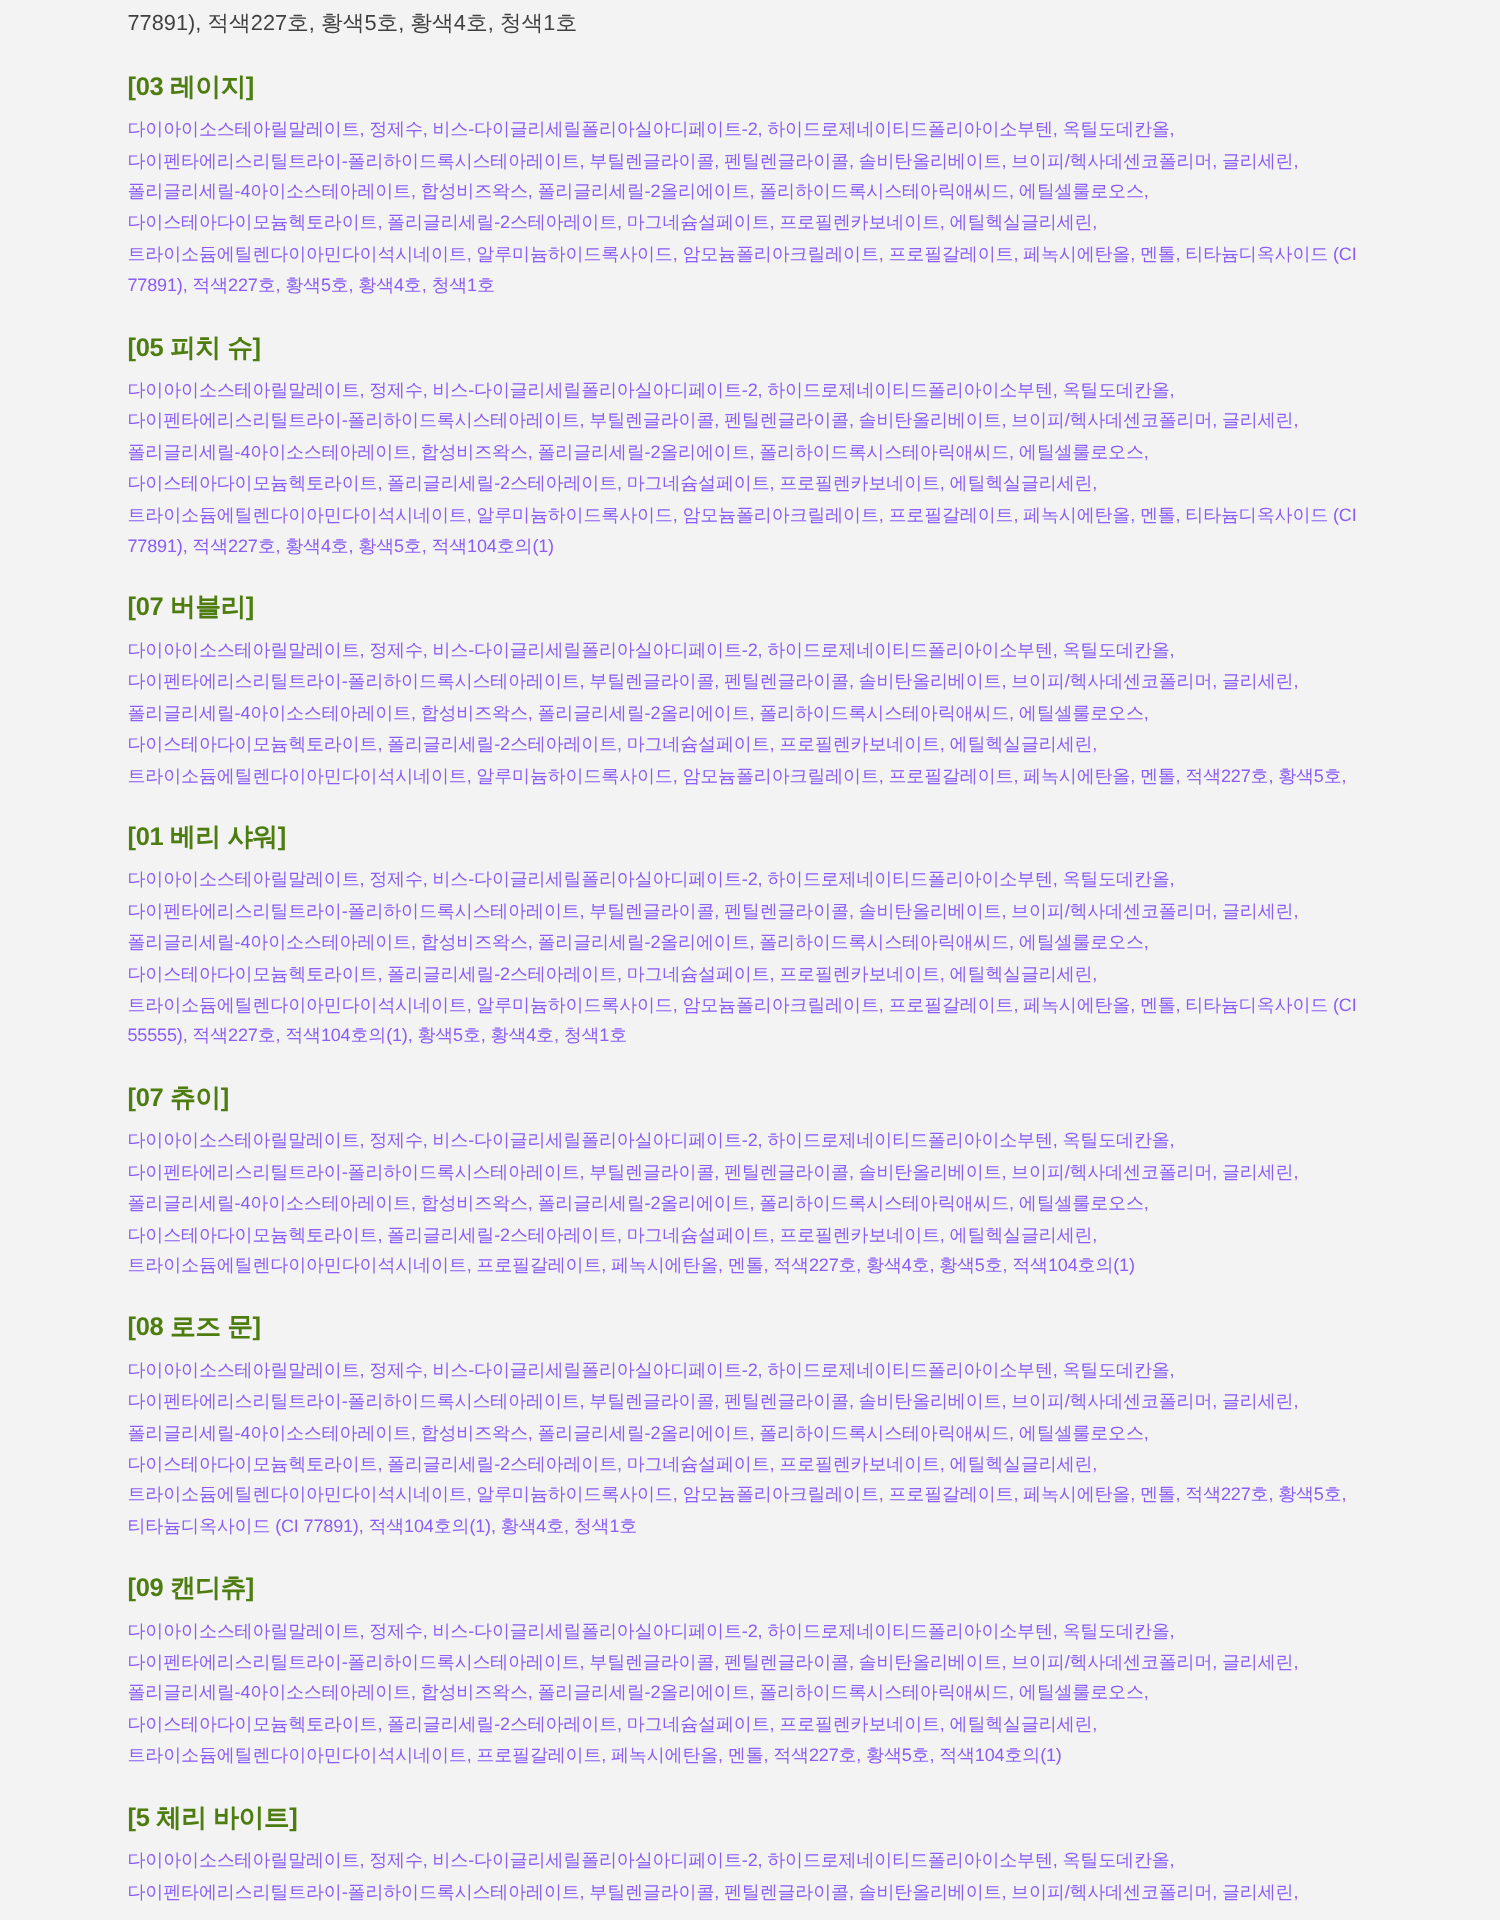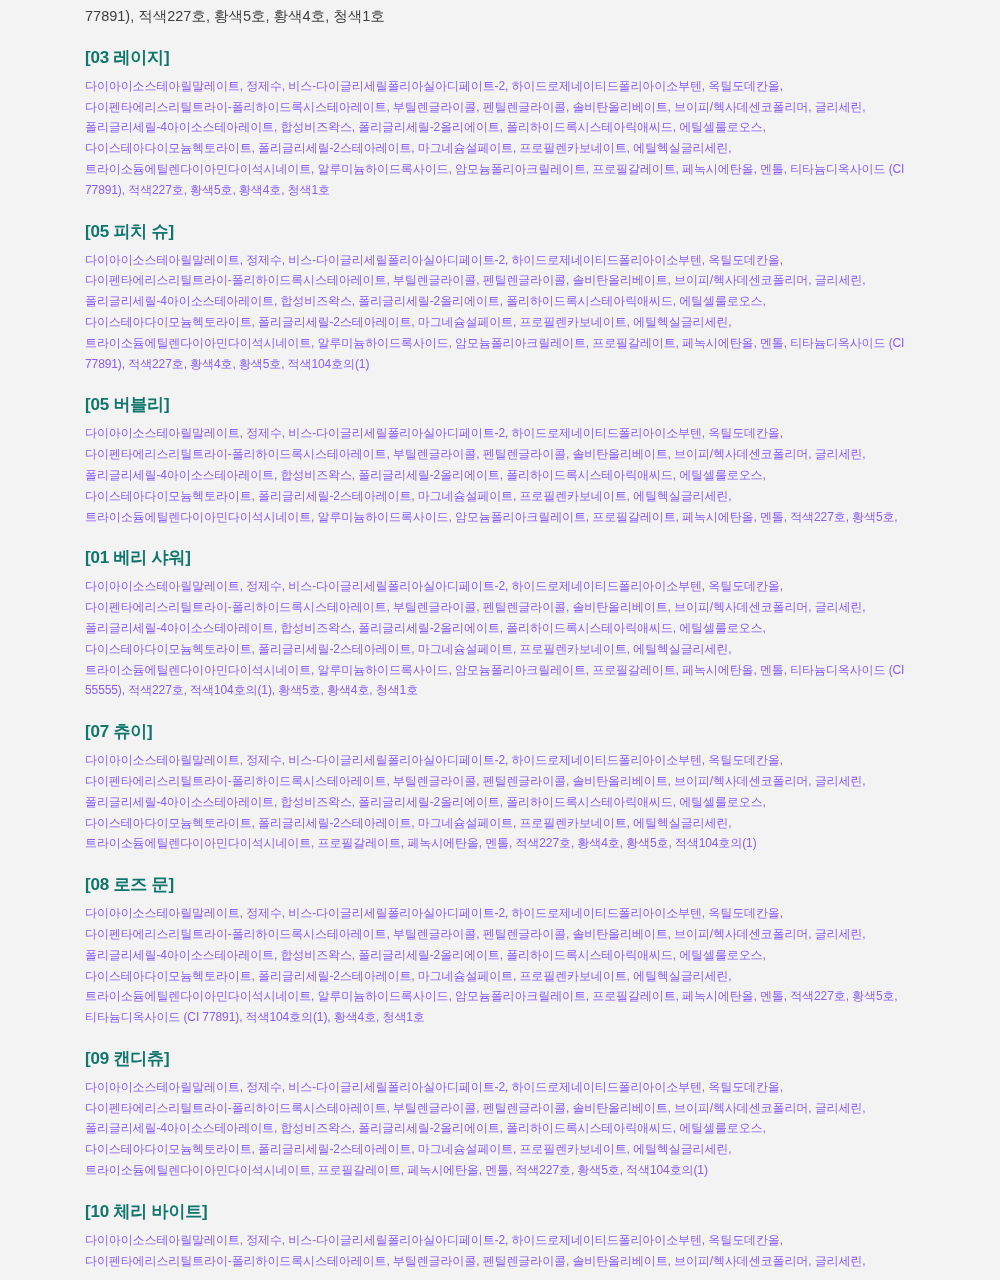--- a/index.html
+++ b/index.html
@@ -25,21 +25,21 @@
     white-space: nowrap;
   }
   .section {
     margin: 0;
   }
   .section-heading {
     margin: 20px 0 7px 0;
     font-size: 17px;
     line-height: 22px;
     font-weight: bold;
-    color: #0f766e;
+    color: #4d7c0f;
     letter-spacing: -0.2px;
   }
   .ingredient-line {
     font-size: 12px;
     line-height: 20.8px;
     color: #8b5cf6;
     white-space: nowrap;
     letter-spacing: -0.1px;
   }
 </style>
@@ -67,21 +67,21 @@
           <div class="ingredient-line">다이아이소스테아릴말레이트, 정제수, 비스-다이글리세릴폴리아실아디페이트-2, 하이드로제네이티드폴리아이소부텐, 옥틸도데칸올,</div>
           <div class="ingredient-line">다이펜타에리스리틸트라이-폴리하이드록시스테아레이트, 부틸렌글라이콜, 펜틸렌글라이콜, 솔비탄올리베이트, 브이피/헥사데센코폴리머, 글리세린,</div>
           <div class="ingredient-line">폴리글리세릴-4아이소스테아레이트, 합성비즈왁스, 폴리글리세릴-2올리에이트, 폴리하이드록시스테아릭애씨드, 에틸셀룰로오스,</div>
           <div class="ingredient-line">다이스테아다이모늄헥토라이트, 폴리글리세릴-2스테아레이트, 마그네슘설페이트, 프로필렌카보네이트, 에틸헥실글리세린,</div>
           <div class="ingredient-line">트라이소듐에틸렌다이아민다이석시네이트, 알루미늄하이드록사이드, 암모늄폴리아크릴레이트, 프로필갈레이트, 페녹시에탄올, 멘톨, 티타늄디옥사이드 (CI</div>
           <div class="ingredient-line">77891), 적색227호, 황색4호, 황색5호, 적색104호의(1)</div>
         </div>
   </div>
 
   <div class="section">
-    <h2 class="section-heading">[05 버블리]</h2>
+    <h2 class="section-heading">[07 버블리]</h2>
     <div class="section-body">
           <div class="ingredient-line">다이아이소스테아릴말레이트, 정제수, 비스-다이글리세릴폴리아실아디페이트-2, 하이드로제네이티드폴리아이소부텐, 옥틸도데칸올,</div>
           <div class="ingredient-line">다이펜타에리스리틸트라이-폴리하이드록시스테아레이트, 부틸렌글라이콜, 펜틸렌글라이콜, 솔비탄올리베이트, 브이피/헥사데센코폴리머, 글리세린,</div>
           <div class="ingredient-line">폴리글리세릴-4아이소스테아레이트, 합성비즈왁스, 폴리글리세릴-2올리에이트, 폴리하이드록시스테아릭애씨드, 에틸셀룰로오스,</div>
           <div class="ingredient-line">다이스테아다이모늄헥토라이트, 폴리글리세릴-2스테아레이트, 마그네슘설페이트, 프로필렌카보네이트, 에틸헥실글리세린,</div>
           <div class="ingredient-line">트라이소듐에틸렌다이아민다이석시네이트, 알루미늄하이드록사이드, 암모늄폴리아크릴레이트, 프로필갈레이트, 페녹시에탄올, 멘톨, 적색227호, 황색5호,</div>
         </div>
   </div>
 
   <div class="section">
@@ -124,20 +124,20 @@
     <div class="section-body">
           <div class="ingredient-line">다이아이소스테아릴말레이트, 정제수, 비스-다이글리세릴폴리아실아디페이트-2, 하이드로제네이티드폴리아이소부텐, 옥틸도데칸올,</div>
           <div class="ingredient-line">다이펜타에리스리틸트라이-폴리하이드록시스테아레이트, 부틸렌글라이콜, 펜틸렌글라이콜, 솔비탄올리베이트, 브이피/헥사데센코폴리머, 글리세린,</div>
           <div class="ingredient-line">폴리글리세릴-4아이소스테아레이트, 합성비즈왁스, 폴리글리세릴-2올리에이트, 폴리하이드록시스테아릭애씨드, 에틸셀룰로오스,</div>
           <div class="ingredient-line">다이스테아다이모늄헥토라이트, 폴리글리세릴-2스테아레이트, 마그네슘설페이트, 프로필렌카보네이트, 에틸헥실글리세린,</div>
           <div class="ingredient-line">트라이소듐에틸렌다이아민다이석시네이트, 프로필갈레이트, 페녹시에탄올, 멘톨, 적색227호, 황색5호, 적색104호의(1)</div>
         </div>
   </div>
 
   <div class="section">
-    <h2 class="section-heading">[10 체리 바이트]</h2>
+    <h2 class="section-heading">[5 체리 바이트]</h2>
     <div class="section-body">
           <div class="ingredient-line">다이아이소스테아릴말레이트, 정제수, 비스-다이글리세릴폴리아실아디페이트-2, 하이드로제네이티드폴리아이소부텐, 옥틸도데칸올,</div>
           <div class="ingredient-line">다이펜타에리스리틸트라이-폴리하이드록시스테아레이트, 부틸렌글라이콜, 펜틸렌글라이콜, 솔비탄올리베이트, 브이피/헥사데센코폴리머, 글리세린,</div>
         </div>
   </div>
 </div>
 </div>
 
 </body></html>

